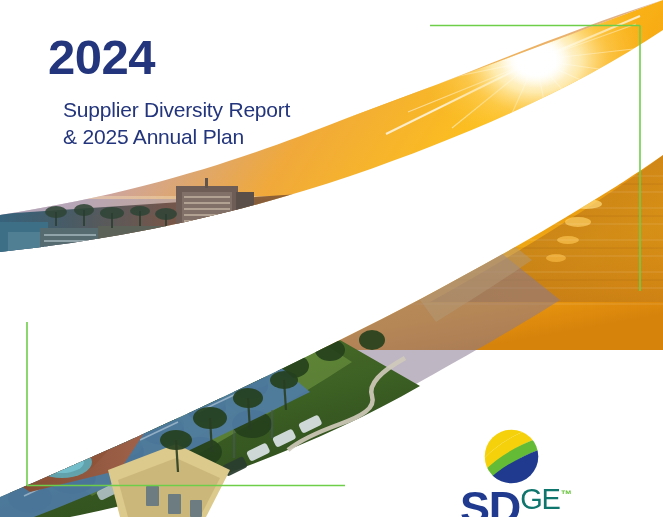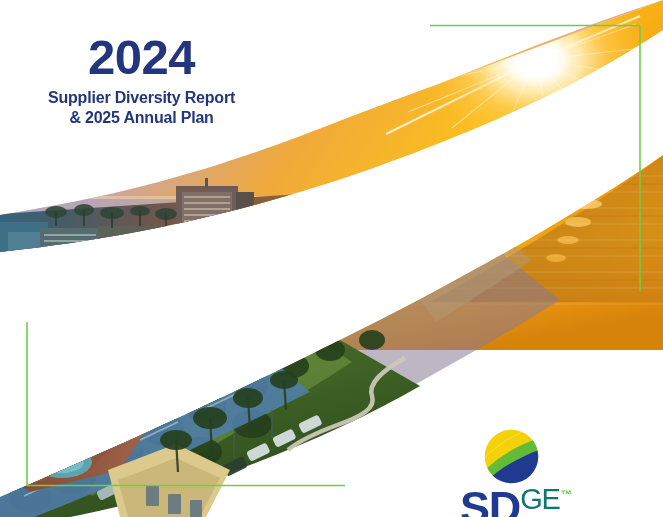--- a/index.html
+++ b/index.html
@@ -10,21 +10,20 @@
   }
   body {
     font-family: "Liberation Sans", sans-serif;
   }
   #cover {
     position: relative;
     width: 663px;
     height: 517px;
     overflow: hidden;
     background: #ffffff;
-    text-align: center;
   }
   #artwork {
     position: absolute;
     left: 0; top: 0;
     width: 663px;
     height: 517px;
   }
   .title-block {
     position: absolute;
     left: 48px;
@@ -33,26 +32,26 @@
   }
   .year {
     font-size: 49px;
     font-weight: bold;
     line-height: 1.0;
     letter-spacing: -0.5px;
     color: #23357c;
     margin: 0 0 6px 0;
   }
   .subtitle {
-    font-size: 16px;
-    font-weight: bold;
+    font-size: 21px;
+    font-weight: normal;
     line-height: 1.28;
     letter-spacing: -0.2px;
     color: #23357c;
-    margin: 0;
+    margin: 15px;
     white-space: pre-line;
   }
   .tagline {
     position: absolute;
     left: 48px;
     top: 320px;
     z-index: 40;
     font-size: 12.5px;
     font-weight: bold;
     letter-spacing: 2.6px;

